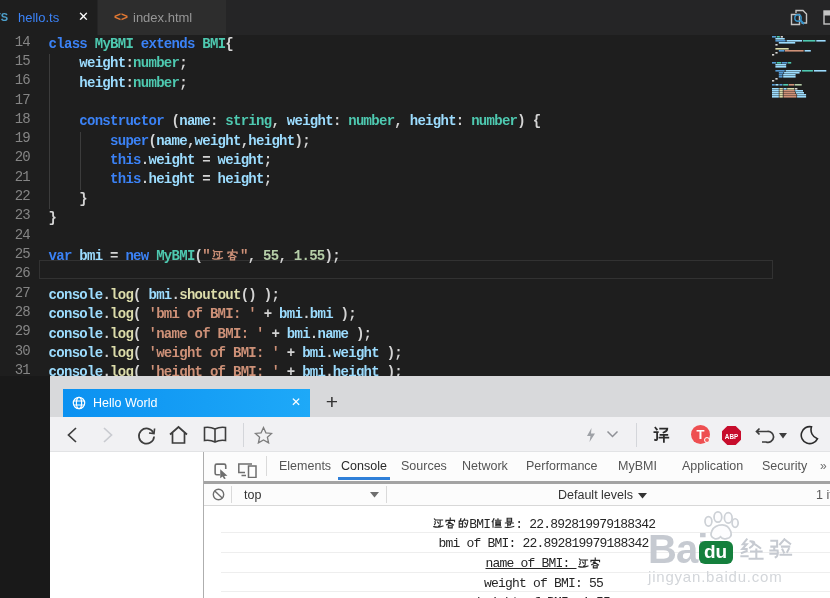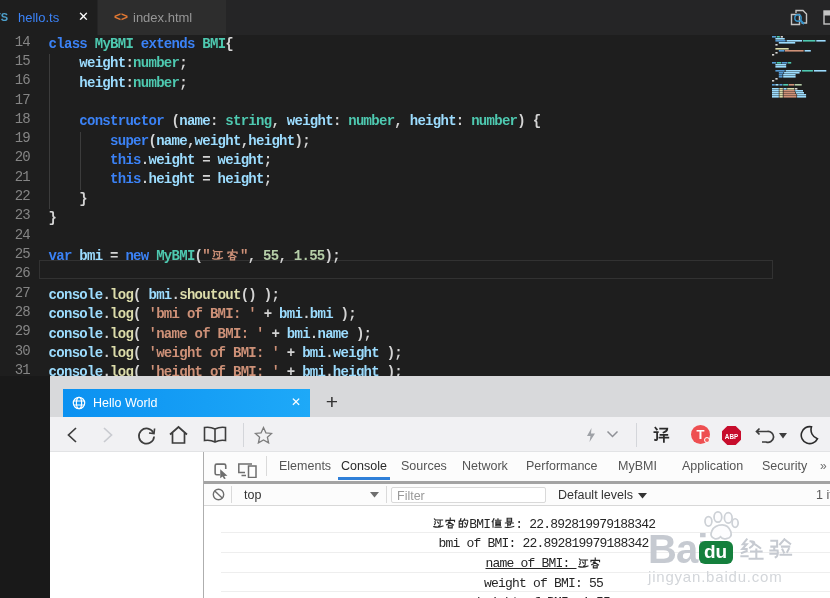--- a/index.html
+++ b/index.html
@@ -279,23 +279,20 @@
       <svg class="abs" style="left:8px;top:4px" width="13" height="13" viewBox="0 0 14 14" fill="none" stroke="#6e6e6e" stroke-width="1.5">
           <circle cx="7" cy="7" r="5.6"></circle>
           <path d="M3 3.3 L11 10.7"></path>
         </svg>
       <div class="abs" style="left:27px;top:2px;width:1px;height:17px;background:#dadada"></div>
       <span class="abs" style="left:40px;top:4px">top</span>
       <svg class="abs" style="left:166px;top:8px" width="9" height="6" viewBox="0 0 9 6">
           <path d="M0 0 H9 L4.5 5.5 Z" fill="#6e6e6e"></path>
         </svg>
       <div class="abs" style="left:182px;top:2px;width:1px;height:17px;background:#dadada"></div>
-      <div class="abs" style="left:187px;top:2.5px;width:155px;height:16px;border:1px solid #d9d9d9;border-radius:2px;box-sizing:border-box;background:#fff;">
-          <span style="position:absolute;left:5px;top:1px;color:#999;font-size:12.5px;">Filter</span>
-        </div>
       <span class="abs" style="left:354px;top:4px">Default levels</span>
       <svg class="abs" style="left:434px;top:9px" width="9" height="6" viewBox="0 0 9 6">
           <path d="M0 0 H9 L4.5 5.5 Z" fill="#333"></path>
         </svg>
       <span class="abs" style="left:612px;top:4px;color:#595959;white-space:nowrap;">1 item</span>
     </div>
     <div id="dt-msgs">
       <div class="mrow" style="top:6.5px;height:20.8px;padding-top:4px;"><svg class="cjd" width="12.5" height="12" viewBox="-4 -6 108 112">
             <use href="#guo"></use>
           </svg><svg class="cjd" width="12.5" height="12" viewBox="-4 -6 108 112">

